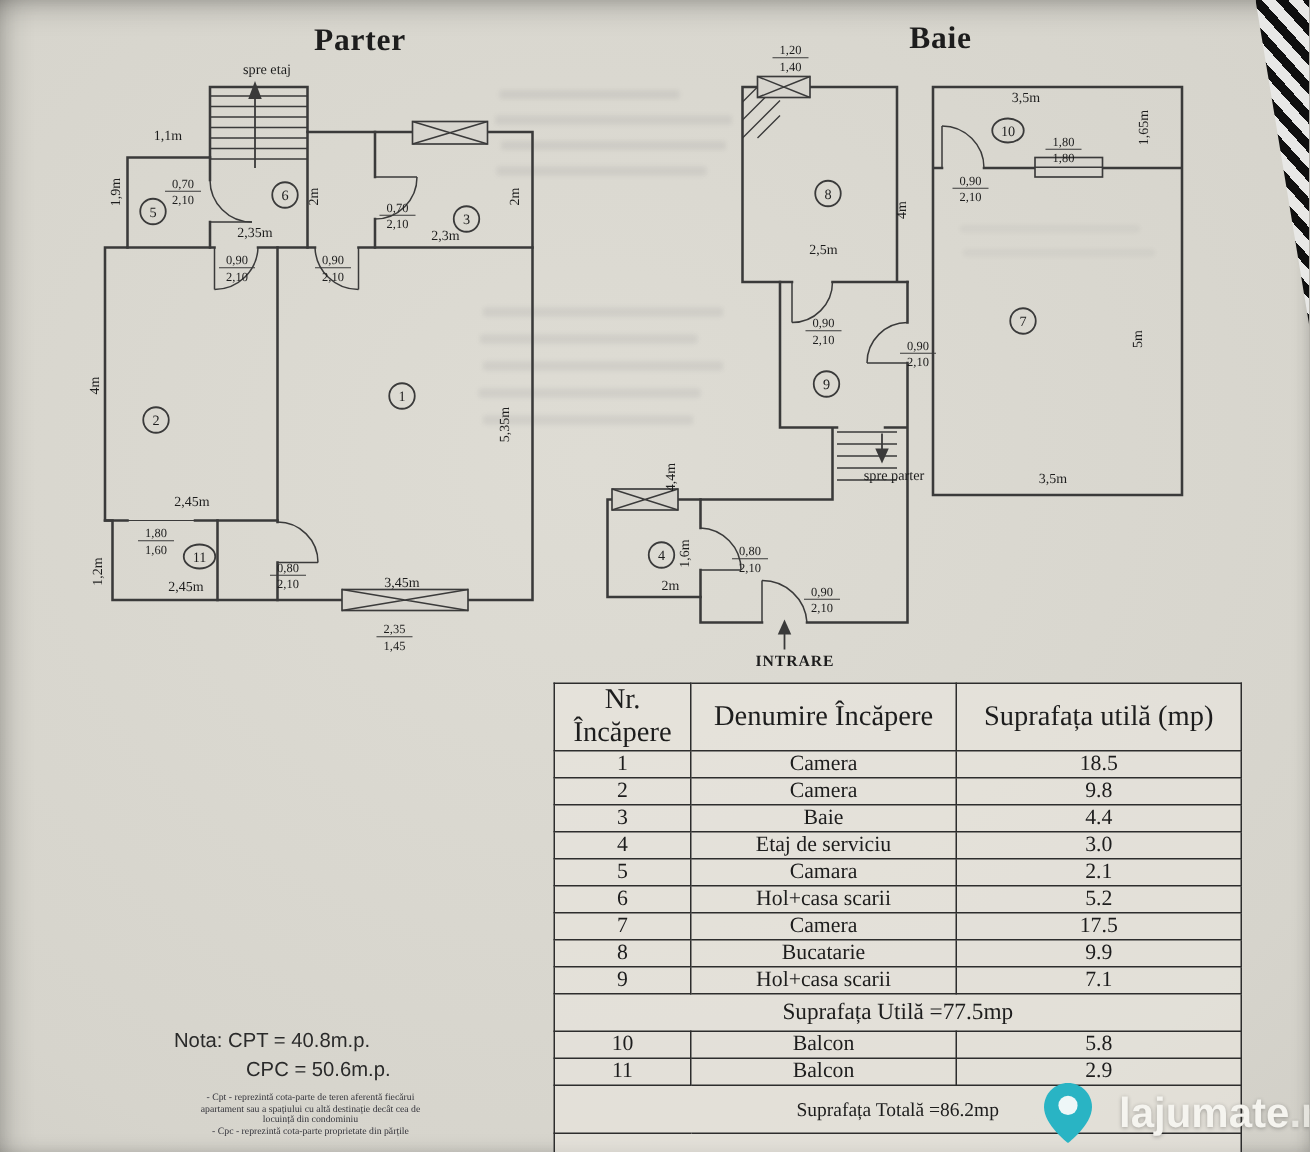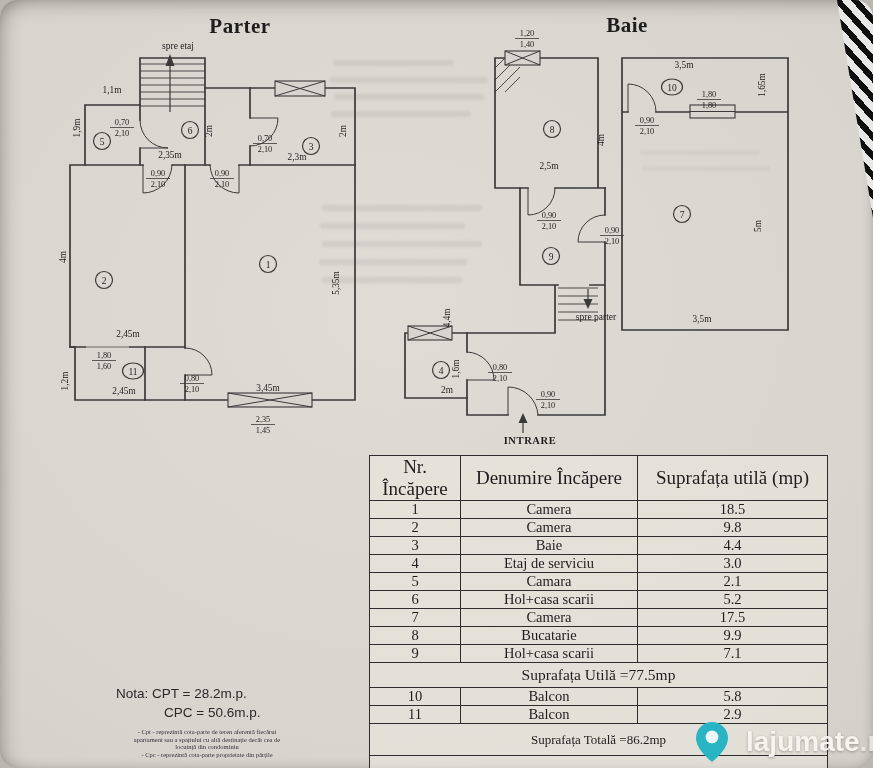--- a/index.html
+++ b/index.html
@@ -2,21 +2,21 @@
 <html><head>
 <meta charset="utf-8">
 <style>
   html,body{margin:0;padding:0;background:#b9b7b0;}
   .page{position:relative;width:873px;height:768px;overflow:hidden;
         background:radial-gradient(120% 120% at 45% 40%, #dedcd4 0%, #d6d4cc 55%, #c6c4bd 100%);
         font-family:"Liberation Serif", serif;color:#1d1d1d;
         box-shadow:inset 0 16px 22px -16px rgba(0,0,0,.35),
                    inset 16px 0 22px -16px rgba(0,0,0,.30),
                    inset -8px 0 14px -10px rgba(0,0,0,.22),
-                   inset 0 -8px 14px -10px rgba(0,0,0,.18);border-radius:18px;}
+                   inset 0 -8px 14px -10px rgba(0,0,0,.18);}
   .fabric{position:absolute;top:0;right:0;width:36px;height:218px;
         background:repeating-linear-gradient(48deg,#0f0f0f 0 6px,#e8e8e6 6px 13px);
         clip-path:polygon(0 0,100% 0,100% 100%);}
   .title{position:absolute;font-weight:bold;font-size:21px;text-align:center;letter-spacing:.5px;}
   .title-parter{left:180px;top:14px;width:120px;}
   .title-etaj{left:585px;top:13px;width:84px;}
   .plan-svg{position:absolute;left:0;top:0;}
   .walls{stroke:#3a3a3a;fill:none;stroke-width:1.7;stroke-linecap:square;}
   .thin{stroke:#3a3a3a;fill:none;stroke-width:.9;}
   .sill{stroke:#3a3a3a;fill:none;stroke-width:.7;}
@@ -411,21 +411,21 @@
           <td class="total-cell" colspan="3">Suprafața Totală =86.2mp</td>
         </tr>
       <tr>
           <td class="stub-cell" colspan="3"></td>
         </tr>
     </tbody>
   </table>
 
   <div class="nota">
     <span>Nota:</span>
-    <span>CPT = 28.2m.p.</span><br>
+    <span>CPT = 40.8m.p.</span><br>
     <span class="cpc">CPC = 50.6m.p.</span>
   </div>
   <div class="fineprint">
     <div>- Cpt - reprezintă cota-parte de teren aferentă fiecărui</div>
     <div>apartament sau a spațiului cu altă destinație decât cea de</div>
     <div>locuință din condominiu</div>
     <div>- Cpc - reprezintă cota-parte proprietate din părțile</div>
   </div>
 
   <div class="watermark">

